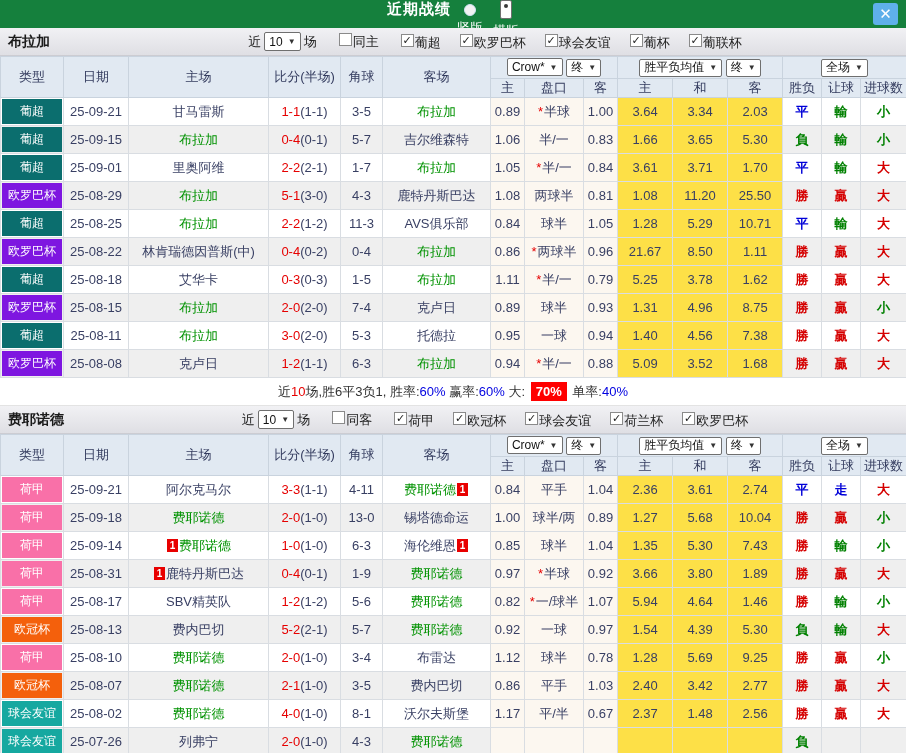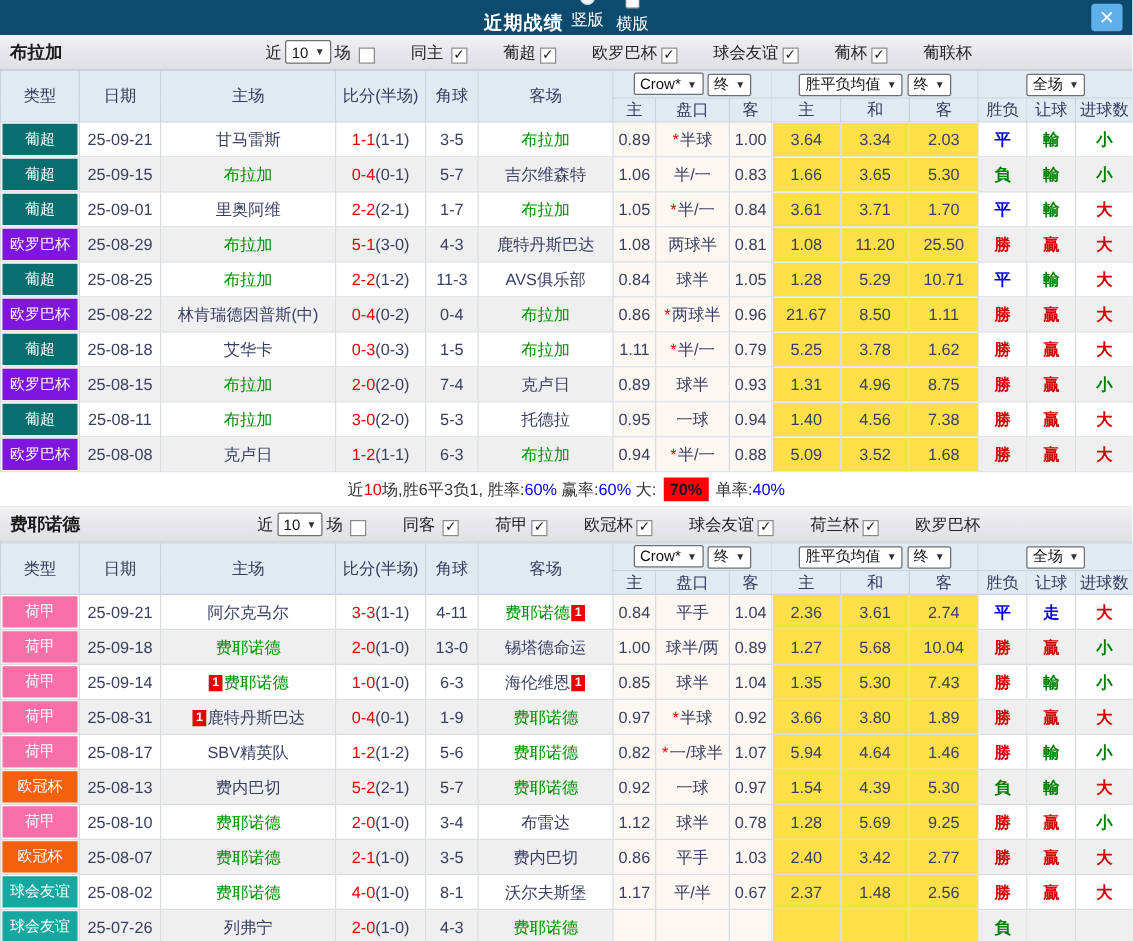--- a/index.html
+++ b/index.html
@@ -1,21 +1,21 @@
 <!DOCTYPE html>
 <html><head>
 <meta charset="utf-8">
 <style>
   * { box-sizing: border-box; margin: 0; padding: 0; }
   html,body { width: 906px; height: 753px; overflow: hidden; background:#fff;
     font-family: "Liberation Sans", "DejaVu Sans", sans-serif; }
   .app { width:906px; height:753px; overflow:hidden; position:relative; }
 
   
-  .titlebar { height:28px; background:#0c4a6e; display:flex; align-items:flex-end;
+  .titlebar { height:28px; background:#15803d; display:flex; align-items:flex-start;
     justify-content:center; position:relative; color:#fff; }
   .titlebar .title { font-weight:bold; font-size:15px; letter-spacing:1px; }
   .radio-group { display:flex; align-items:center; gap:10px; margin-left:6px; font-size:13px; }
   .radio-opt { display:inline-flex; align-items:center; gap:3px; cursor:pointer;flex-direction:column; }
   .radio { width:12px; height:12px; border-radius:50%; background:#f2f2f2; display:inline-block;
     border:1px solid #cfe3f2; position:relative; }
   .radio.sel::after { content:""; position:absolute; left:3px; top:3px; width:4px; height:4px;
     border-radius:50%; background:#3a3a3a; }
   .close-btn { position:absolute; right:8px; top:3px; width:25px; height:22px; background:#5FB0EA;
     border-radius:3px; color:#fff; font-size:15px; font-weight:bold; display:flex;
@@ -24,21 +24,21 @@
   
   .section-bar { height:28px; background:linear-gradient(#F1F1F4,#DFDFE4);
     border-bottom:1px solid #CcccD2; display:flex; align-items:center; position:relative; }
   .team-name { position:absolute; left:8px; font-size:14px; font-weight:bold; color:#1b1b1b; }
   .filters { margin:0 auto; transform:translateX(42px); display:flex; align-items:center;
     gap:3px; font-size:13px; color:#222; }
   .sel { display:inline-flex; align-items:center; gap:5px; border:1px solid #6f6f6f;
     background:#fff; height:19px; padding:0 4px; font-size:12px; color:#111;
     border-radius:2px; cursor:pointer; white-space:nowrap; }
   .arr { font-size:8px; color:#333; }
-  .chk-item { display:inline-flex; align-items:flex-end; margin-left:3px; cursor:pointer;gap:28px; }
+  .chk-item { display:inline-flex; align-items:flex-start; margin-left:19px; cursor:pointer; }
   .cb { width:13px; height:13px; border:1px solid #8a8a8a; background:#fff; display:inline-flex;
     align-items:center; justify-content:center; font-size:11px; line-height:1; color:#1a1a1a;
     margin-right:1px; }
 
   
   table { border-collapse:collapse; table-layout:fixed; width:906px; font-size:13px; }
   th, td { border:1px solid #D9DDE2; text-align:center; padding:0; overflow:hidden;
     white-space:nowrap; }
   thead th { background:#E1E9F2; border-color:#C9D3DE; color:#333B5E; font-weight:normal; }
   thead tr.h1 th { height:22px; }
@@ -57,21 +57,21 @@
   .ft { color:#E60000; }
   .ht { color:#383F63; }
   .star { color:#E60000; margin-right:1px; }
   td.res { font-weight:bold; }
   .c-red { color:#D50000; } .c-blue { color:#0000D8; } .c-green { color:#008000; }
 
   
   .summary { height:28px; line-height:27px; text-align:center; font-size:13px; color:#333;
     background:#fff; border-bottom:1px solid #E3E3E3; }
   .s-red { color:#E60000; } .s-blue { color:#0000E0; }
-  .s-badge { background:#FF0000; color:#0f172a; font-weight:bold; padding:2px 5px; margin:0 2px; }
+  .s-badge { background:#FF0000; color:#ffffff; font-weight:bold; padding:2px 5px; margin:0 2px; }
   .summary span { white-space:pre; }
 </style>
 </head>
 <body>
 
 <div class="app">
 
   <div class="titlebar">
     <span class="title">近期战绩</span>
     <span class="radio-group">

